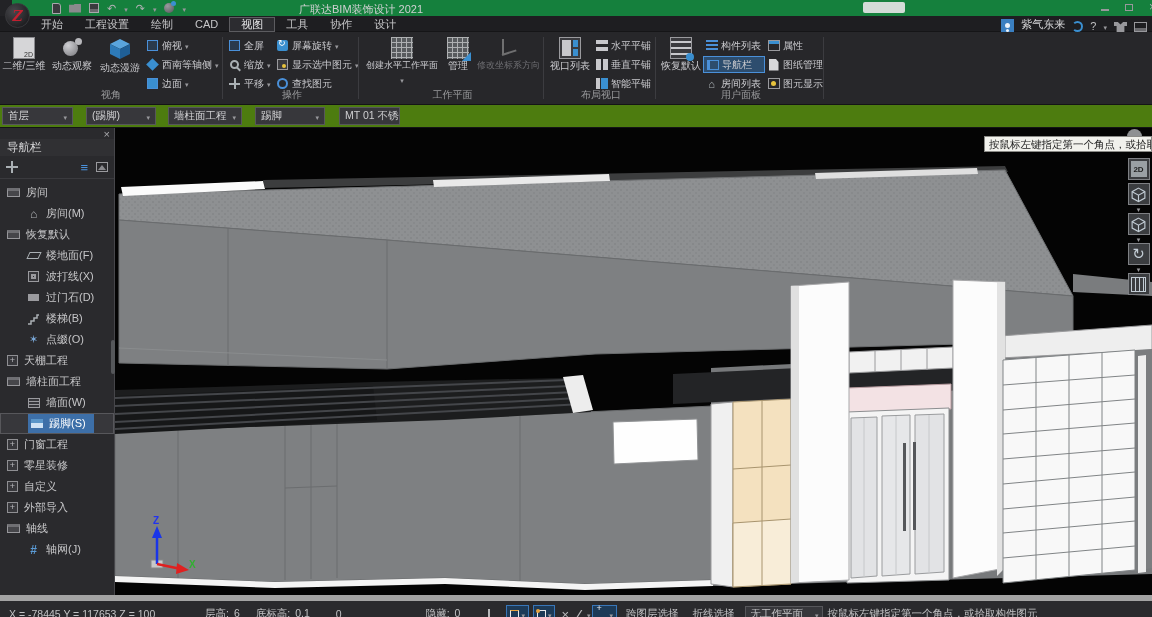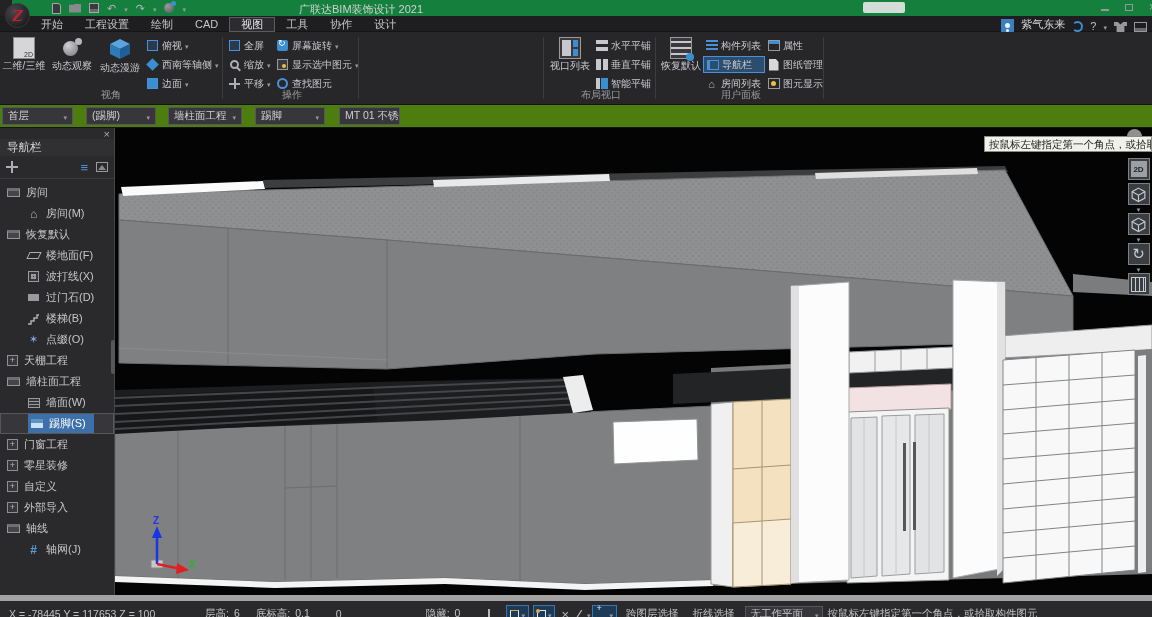--- a/index.html
+++ b/index.html
@@ -308,20 +308,38 @@
                 <span class="findc"></span>
               </span>
               <span>查找图元</span>
             </div>
         </div>
       </div>
       <div class="rgl">操作</div>
     </div>
     <div class="rdiv" style="left:358px"></div>
 
+    <div class="rg" style="left:362px;width:181px">
+      <div class="rcontent">
+        <div class="rbig" style="width:80px">
+          <span class="i-grid"></span>
+          <span class="rlab" style="font-size:9px">创建水平工作平面</span>
+          <span class="caret bigcaret"></span>
+        </div>
+        <div class="rbig" style="width:32px">
+          <span class="i-grid pencil"></span>
+          <span class="rlab">管理</span>
+        </div>
+        <div class="rbig disabled" style="width:69px">
+          <span class="i-axisgray"></span>
+          <span class="rlab" style="font-size:9px">修改坐标系方向</span>
+        </div>
+      </div>
+      <div class="rgl">工作平面</div>
+    </div>
     <div class="rdiv" style="left:543px"></div>
 
     <div class="rg" style="left:547px;width:108px">
       <div class="rcontent">
         <div class="rbig" style="width:46px">
           <span class="i-vplist"></span>
           <span class="rlab">视口列表</span>
         </div>
         <div class="scol" style="width:60px">
           <div class="rsmall">

